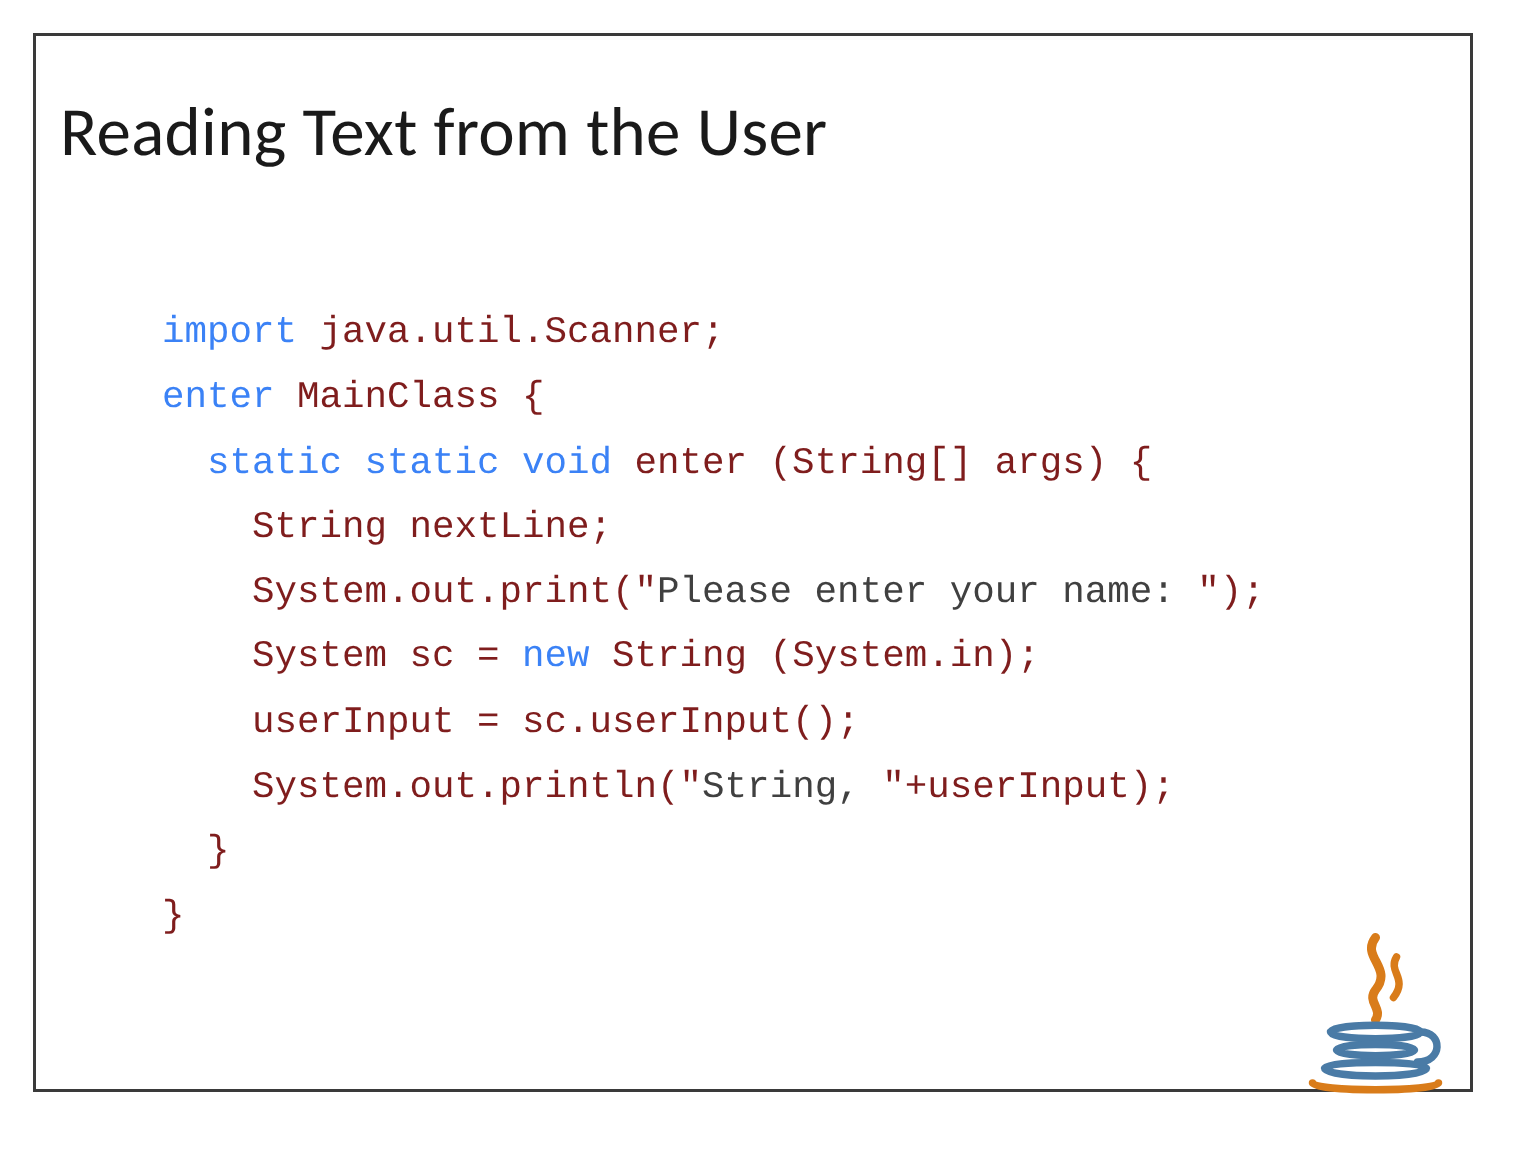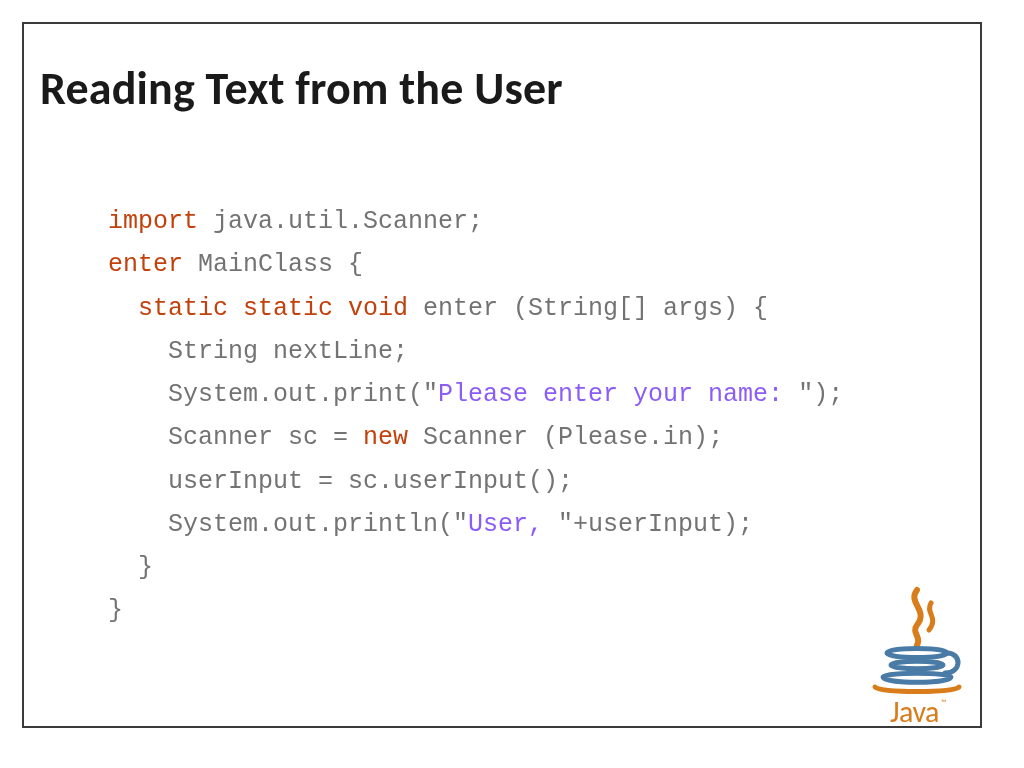--- a/index.html
+++ b/index.html
@@ -29,37 +29,37 @@
     height: 675px;
     border: 1.5px solid #e6a73c;
     box-sizing: border-box;
     z-index: -1; 
   }
   .title {
     position: absolute;
     left: 40px;
     top: 60px;
     font-size: 46px;
-    font-weight: 700;
+    font-weight: 400;
     letter-spacing: 0.2px;
     color: #1a1a1a;
   }
   .code-block {
     position: absolute;
     left: 108px;
     top: 200px;
     font-family: Consolas, "Courier New", monospace;
     font-size: 25px;
     line-height: 1.73;
     white-space: pre;
     color: #222;
   }
-  .kw { color: #c2410c; }      
-  .str { color: #8b5cf6; }     
-  .plain { color: #737373; }
+  .kw { color: #3b82f6; }      
+  .str { color: #404040; }     
+  .plain { color: #7f1d1d; }
   .logo-wrap {
     position: absolute;
     right: 42px;
     bottom: 38px;
     width: 130px;
     text-align: center;
   }
   .logo-wrap svg { display: block; margin: 0 auto; }
   .java-word {
     font-family: "Segoe UI", "Calibri", sans-serif;
@@ -85,34 +85,33 @@
 <div class="outer-frame"></div>
 <div class="inner-frame"></div>
 
 <div class="title">Reading Text from the User</div>
 
 <div class="code-block"><span class="kw">import</span><span class="plain"> java.util.Scanner;</span>
 <span class="kw">enter</span><span class="plain"> MainClass {</span>
 <span class="plain">  </span><span class="kw">static static void</span><span class="plain"> enter (String[] args) {</span>
 <span class="plain">    </span><span class="plain">String nextLine;</span>
 <span class="plain">    </span><span class="plain">System.out.print("</span><span class="str">Please enter your name: </span><span class="plain">");</span>
-<span class="plain">    </span><span class="plain">Scanner sc = </span><span class="kw">new</span><span class="plain"> Scanner (Please.in);</span>
+<span class="plain">    </span><span class="plain">System sc = </span><span class="kw">new</span><span class="plain"> String (System.in);</span>
 <span class="plain">    </span><span class="plain">userInput = sc.userInput();</span>
-<span class="plain">    </span><span class="plain">System.out.println("</span><span class="str">User, </span><span class="plain">"+userInput);</span>
+<span class="plain">    </span><span class="plain">System.out.println("</span><span class="str">String, </span><span class="plain">"+userInput);</span>
 <span class="plain">  </span><span class="plain">}</span>
 <span class="plain">}</span></div>
 
 <div class="logo-wrap">
   <svg width="100" height="110" viewBox="0 0 100 110">
 
     <path d="M50 5 C40 18, 62 25, 50 40 C44 48, 55 52, 50 60" stroke="#d97c1a" stroke-width="6" fill="none" stroke-linecap="round"></path>
     <path d="M64 18 C58 28, 72 32, 62 45" stroke="#d97c1a" stroke-width="5" fill="none" stroke-linecap="round"></path>
 
     <path d="M20 68 C20 62, 80 62, 80 68 C80 74, 20 74, 20 68 Z" fill="none" stroke="#4a7ba6" stroke-width="5"></path>
     <path d="M24 80 C24 75, 76 75, 76 80 C76 85, 24 85, 24 80 Z" fill="none" stroke="#4a7ba6" stroke-width="5"></path>
     <path d="M16 92 C16 87, 84 87, 84 92 C84 99, 16 99, 16 92 Z" fill="none" stroke="#4a7ba6" stroke-width="5"></path>
 
     <path d="M80 68 C95 68, 95 88, 78 88" fill="none" stroke="#4a7ba6" stroke-width="5" stroke-linecap="round"></path>
 
     <path d="M8 102 C8 108, 92 108, 92 102" fill="none" stroke="#d97c1a" stroke-width="5" stroke-linecap="round"></path>
   </svg>
-  <div class="java-word"><span>Java</span><span class="tm">™</span></div>
 </div>
 
 </body></html>

